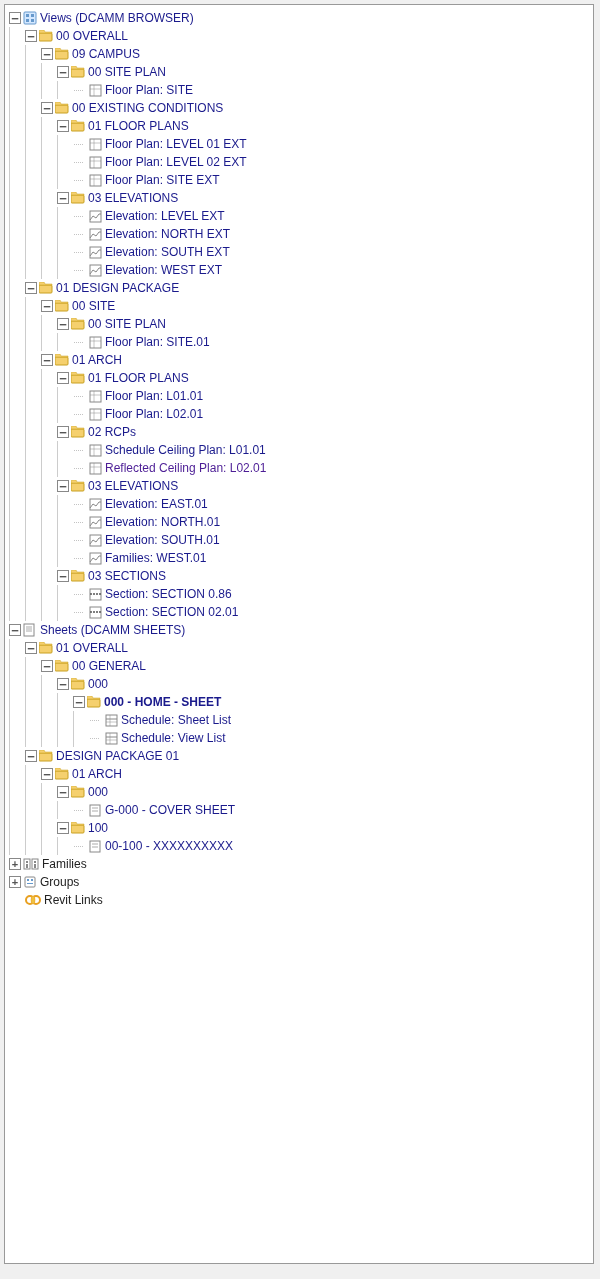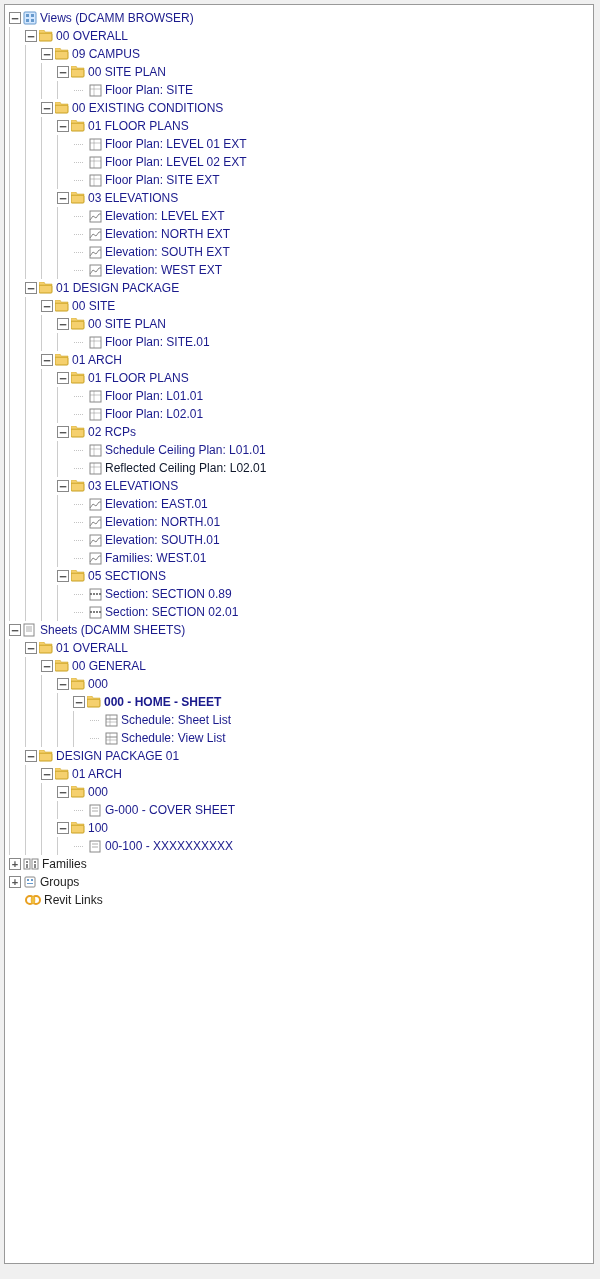--- a/index.html
+++ b/index.html
@@ -433,21 +433,21 @@
         <span style="display:inline-block;width:16px;flex-shrink:0;border-left:1px solid #ccc;height:18px;margin-top:-1px;"></span>
         <span style="display:inline-block;width:16px;flex-shrink:0;border-left:1px solid #ccc;height:18px;margin-top:-1px;"></span>
         <span style="display:inline-block;width:14px;flex-shrink:0;margin-right:2px;color:#bbb;font-size:9px;letter-spacing:-1px;">·····</span>
         <span style="display:inline-flex;align-items:center;margin-right:3px;flex-shrink:0;">
           <svg width="13" height="13" viewBox="0 0 13 13" xmlns="http://www.w3.org/2000/svg">
     <rect x="1" y="1" width="11" height="11" fill="white" stroke="#888" stroke-width="1"></rect>
     <line x1="1" y1="5" x2="12" y2="5" stroke="#888" stroke-width="0.5"></line>
     <line x1="5" y1="1" x2="5" y2="12" stroke="#888" stroke-width="0.5"></line>
   </svg>
         </span>
-        <span style="color:#0f172a;font-weight:normal;font-size:12px;">Reflected Ceiling Plan: L02.01</span>
+        <span style="color:#4c1d95;font-weight:normal;font-size:12px;">Reflected Ceiling Plan: L02.01</span>
       </div>
       <div style="display: flex; align-items: center; padding: 1px 0px; white-space: nowrap; cursor: default; line-height: 18px; height: 18px;">
         <span style="display:inline-block;width:4px;flex-shrink:0;"></span>
         <span style="display:inline-block;width:16px;flex-shrink:0;border-left:1px solid #ccc;height:18px;margin-top:-1px;"></span>
         <span style="display:inline-block;width:16px;flex-shrink:0;border-left:1px solid #ccc;height:18px;margin-top:-1px;"></span>
         <span style="display:inline-block;width:16px;flex-shrink:0;border-left:1px solid #ccc;height:18px;margin-top:-1px;"></span>
         <span style="display:inline-flex;align-items:center;justify-content:center;width:12px;height:12px;border:1px solid #888;background:white;font-size:13px;color:#555;font-weight:bold;cursor:pointer;line-height:1;flex-shrink:0;margin-right:2px;">−</span>
         <span style="display:inline-flex;align-items:center;margin-right:3px;flex-shrink:0;">
           <svg width="14" height="12" viewBox="0 0 14 12" xmlns="http://www.w3.org/2000/svg">
     <rect x="0" y="3" width="13" height="8" rx="1" fill="#f5d06e" stroke="#c8a020" stroke-width="1"></rect>
@@ -521,36 +521,36 @@
         <span style="display:inline-block;width:16px;flex-shrink:0;border-left:1px solid #ccc;height:18px;margin-top:-1px;"></span>
         <span style="display:inline-block;width:16px;flex-shrink:0;border-left:1px solid #ccc;height:18px;margin-top:-1px;"></span>
         <span style="display:inline-block;width:16px;flex-shrink:0;border-left:1px solid #ccc;height:18px;margin-top:-1px;"></span>
         <span style="display:inline-flex;align-items:center;justify-content:center;width:12px;height:12px;border:1px solid #888;background:white;font-size:13px;color:#555;font-weight:bold;cursor:pointer;line-height:1;flex-shrink:0;margin-right:2px;">−</span>
         <span style="display:inline-flex;align-items:center;margin-right:3px;flex-shrink:0;">
           <svg width="14" height="12" viewBox="0 0 14 12" xmlns="http://www.w3.org/2000/svg">
     <rect x="0" y="3" width="13" height="8" rx="1" fill="#f5d06e" stroke="#c8a020" stroke-width="1"></rect>
     <path d="M0 3 L0 1 Q0 0 1 0 L5 0 L6 2 L13 2 L13 3 Z" fill="#f5d06e" stroke="#c8a020" stroke-width="0.5"></path>
   </svg>
         </span>
-        <span style="color:#1a1a8c;font-weight:normal;font-size:12px;">05 SECTIONS</span>
+        <span style="color:#1a1a8c;font-weight:normal;font-size:12px;">03 SECTIONS</span>
       </div>
       <div style="display: flex; align-items: center; padding: 1px 0px; white-space: nowrap; cursor: default; line-height: 18px; height: 18px;">
         <span style="display:inline-block;width:4px;flex-shrink:0;"></span>
         <span style="display:inline-block;width:16px;flex-shrink:0;border-left:1px solid #ccc;height:18px;margin-top:-1px;"></span>
         <span style="display:inline-block;width:16px;flex-shrink:0;border-left:1px solid #ccc;height:18px;margin-top:-1px;"></span>
         <span style="display:inline-block;width:16px;flex-shrink:0;border-left:1px solid #ccc;height:18px;margin-top:-1px;"></span>
         <span style="display:inline-block;width:16px;flex-shrink:0;border-left:1px solid #ccc;height:18px;margin-top:-1px;"></span>
         <span style="display:inline-block;width:14px;flex-shrink:0;margin-right:2px;color:#bbb;font-size:9px;letter-spacing:-1px;">·····</span>
         <span style="display:inline-flex;align-items:center;margin-right:3px;flex-shrink:0;">
           <svg width="13" height="13" viewBox="0 0 13 13" xmlns="http://www.w3.org/2000/svg">
     <rect x="1" y="1" width="11" height="11" fill="white" stroke="#888" stroke-width="1"></rect>
     <line x1="1" y1="6" x2="12" y2="6" stroke="#555" stroke-width="1.5" stroke-dasharray="2,1"></line>
   </svg>
         </span>
-        <span style="color:#1a1a8c;font-weight:normal;font-size:12px;">Section: SECTION 0.89</span>
+        <span style="color:#1a1a8c;font-weight:normal;font-size:12px;">Section: SECTION 0.86</span>
       </div>
       <div style="display: flex; align-items: center; padding: 1px 0px; white-space: nowrap; cursor: default; line-height: 18px; height: 18px;">
         <span style="display:inline-block;width:4px;flex-shrink:0;"></span>
         <span style="display:inline-block;width:16px;flex-shrink:0;border-left:1px solid #ccc;height:18px;margin-top:-1px;"></span>
         <span style="display:inline-block;width:16px;flex-shrink:0;border-left:1px solid #ccc;height:18px;margin-top:-1px;"></span>
         <span style="display:inline-block;width:16px;flex-shrink:0;border-left:1px solid #ccc;height:18px;margin-top:-1px;"></span>
         <span style="display:inline-block;width:16px;flex-shrink:0;border-left:1px solid #ccc;height:18px;margin-top:-1px;"></span>
         <span style="display:inline-block;width:14px;flex-shrink:0;margin-right:2px;color:#bbb;font-size:9px;letter-spacing:-1px;">·····</span>
         <span style="display:inline-flex;align-items:center;margin-right:3px;flex-shrink:0;">
           <svg width="13" height="13" viewBox="0 0 13 13" xmlns="http://www.w3.org/2000/svg">

